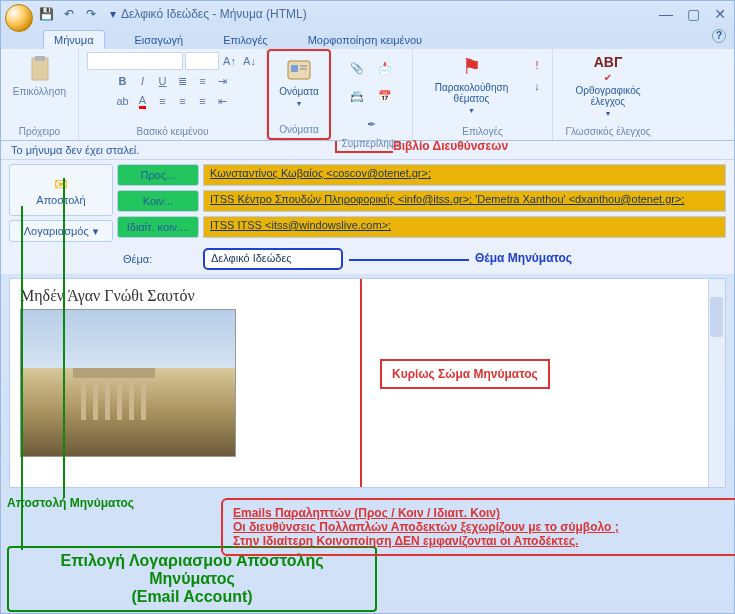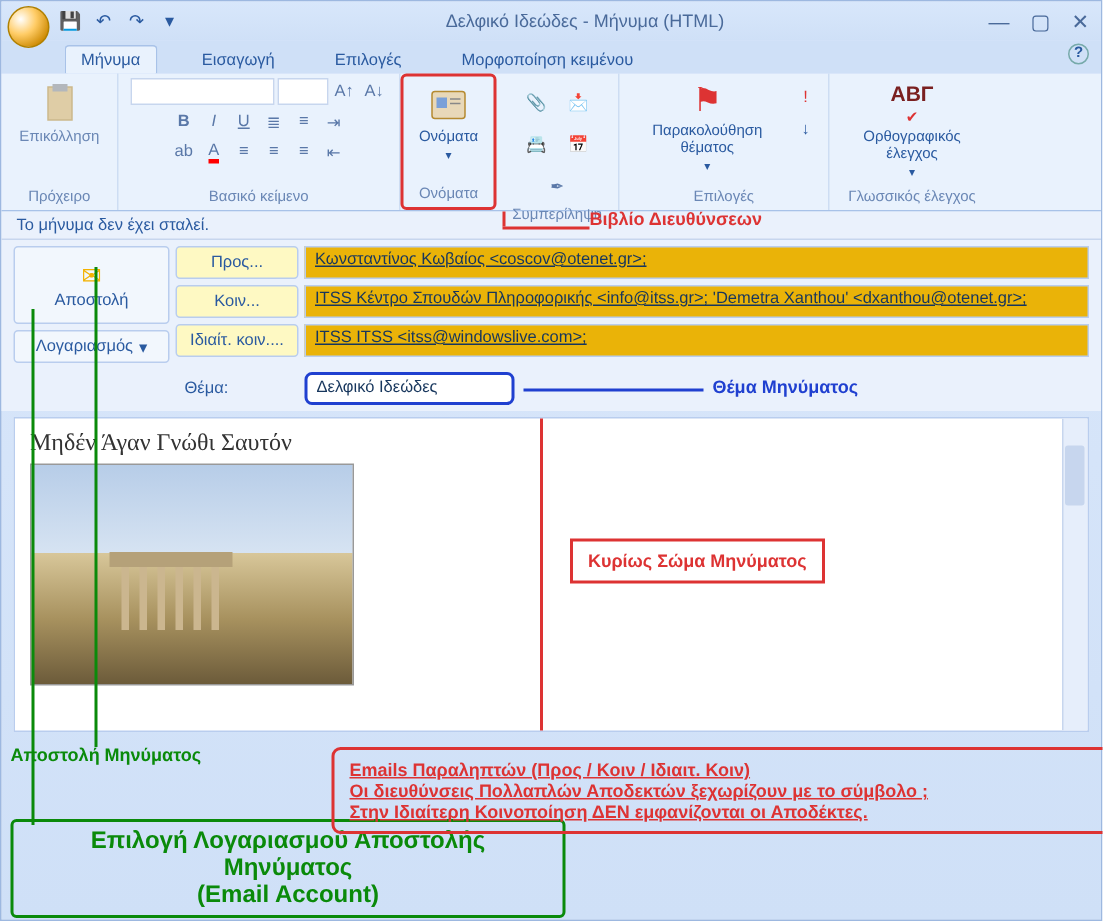--- a/index.html
+++ b/index.html
@@ -34,21 +34,21 @@
     background: radial-gradient(circle at 30% 30%, #fff, #ffcc66 40%, #cc8800 80%);
     border-radius: 50%;
     border: 1px solid #b08000;
     margin-top: 8px;
     position: relative;
     z-index: 5;
     flex-shrink:0;
   }
   .qat { display: flex; gap: 6px; margin-left: 6px; align-items: center; }
   .qat-btn { width: 16px; height: 16px; display:flex;align-items:center;justify-content:center;color:#2a5aa0;}
-  .title-text { flex: 1; text-align: center; }
+  .title-text { flex: 1; }
   .sys-btns { display: flex; gap: 14px; color: #4a6a9a; font-size: 14px; padding-right:4px;}
   .tabs {
     display: flex;
     align-items: flex-end;
     padding-left: 42px;
     background: #cfe0f7;
     height: 22px;
     gap: 20px;
     position: relative;
   }
@@ -118,21 +118,21 @@
     display:flex;flex-direction:column;align-items:center;justify-content:center;
     height:52px;color:#2a5aa0;
   }
   .sendbox .env{color:#f3b200;font-size:16px}
   .acctbtn{
     border:1px solid #b9cdee;border-radius:3px;background:#f2f7fd;
     height:22px;display:flex;align-items:center;justify-content:center;color:#2a5aa0;
   }
   .hdrrow{display:flex;gap:4px;margin-bottom:4px;}
   .hdrbtn{
-    width:82px;border:1px solid #b9cdee;border-radius:3px;background:#fef9c3;
+    width:82px;border:1px solid #b9cdee;border-radius:3px;background:#22c55e;
     height:22px;display:flex;align-items:center;justify-content:center;color:#2a5aa0;
   }
   .hdrfield{
     flex:1;border:1px solid #b9cdee;background:#eab308;height:22px;
     padding:2px 6px;color:#17365d;text-decoration:underline;
     white-space:nowrap;overflow:hidden;
   }
   .subj-wrap{display:flex;gap:4px;margin-top:4px;align-items:center;position:relative;}
   .subjlbl{width:82px;padding-left:6px;color:#2a5aa0}
   .subjfield{
@@ -230,21 +230,21 @@
       <div class="fontrow">
         <span class="smbtn">ab</span>
         <span class="smbtn">
             <span style="border-bottom:3px solid red">A</span>
           </span>
         <span class="smbtn">≡</span>
         <span class="smbtn">≡</span>
         <span class="smbtn">≡</span>
         <span class="smbtn">⇤</span>
       </div>
-      <div class="group-label">Βασικό κείμενο</div>
+      <div class="group-label">Βασικό κειμένου</div>
     </div>
 
     <div class="group names-grp" style="width:64px">
       <div class="bigbtn">
         <svg width="28" height="28">
             <rect x="3" y="5" width="22" height="18" rx="2" fill="#e8d8b8" stroke="#b58a30"></rect>
             <rect x="6" y="9" width="7" height="7" fill="#7aa0d8"></rect>
             <line x1="15" y1="10" x2="22" y2="10" stroke="#888"></line>
             <line x1="15" y1="13" x2="22" y2="13" stroke="#888"></line>
           </svg>

